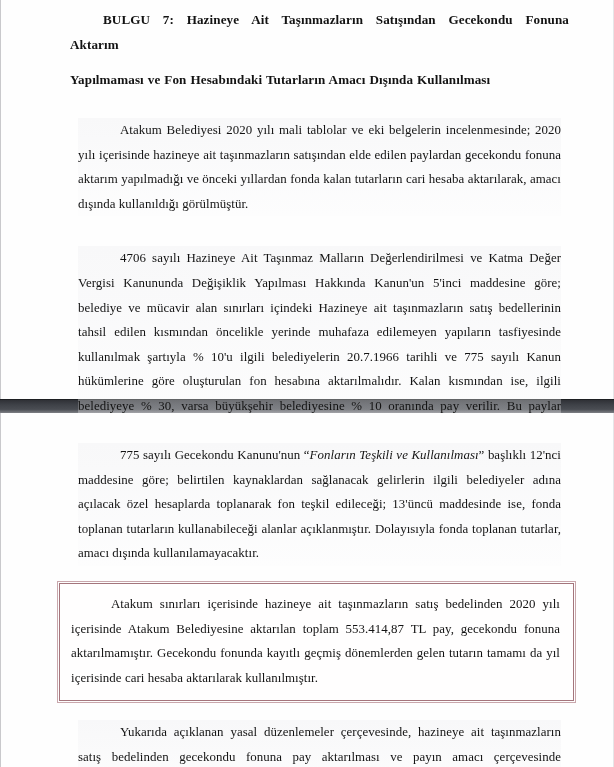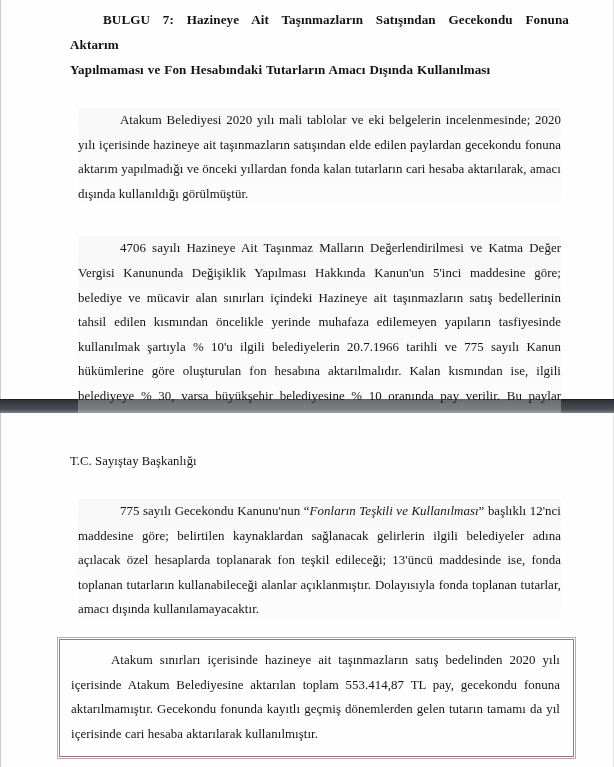--- a/index.html
+++ b/index.html
@@ -63,20 +63,21 @@
     letter-spacing: 0.1px;
   }
   .heading .hd-line-1 {
     display: block;
     text-indent: 33px;
     word-spacing: 2.2px;
   }
   .heading .hd-line-2 {
     display: block;
     word-spacing: 0.6px;
+    margin-top: 10px;
   }
 
   p.para {
     margin: 8px;
     font-size: 12.9px;
     line-height: 24.6px;
     text-align: justify;
     text-indent: 42px;
     letter-spacing: 0.05px;
   }
@@ -121,21 +122,21 @@
     letter-spacing: 0.1px;
   }
 
   
   .boxed {
     border: 1.6px solid #a4757c;
     outline: 1px solid #c9a7ac;
     outline-offset: 1px;
     background: #fffefe;
     padding: 8px 13px 10px 11px;
-    margin: 17px -5px 9px -11px;
+    margin: 17px -5px 1px -11px;
     box-sizing: border-box;
   }
   .boxed p.para {
     text-indent: 40px;
     margin: 0;
   }
 
   em { }
 
   
@@ -168,21 +169,20 @@
         <span class="footer-page">23</span>
       </div>
     </div>
 
   </section>
 
   <div class="page-gap"></div>
 
   <section class="page page-two">
 
-    <div class="org-line">T.C. Sayıştay Başkanlığı</div>
 
     <div class="sp-22"></div>
 
     <p class="para tint">
       <span>775 sayılı Gecekondu Kanunu'nun “</span><em>Fonların Teşkili ve Kullanılması</em><span>” başlıklı 12'nci maddesine göre; belirtilen kaynaklardan sağlanacak gelirlerin ilgili belediyeler adına açılacak özel hesaplarda toplanarak fon teşkil edileceği; 13'üncü maddesinde ise, fonda toplanan tutarların kullanabileceği alanlar açıklanmıştır. Dolayısıyla fonda toplanan tutarlar, amacı dışında kullanılamayacaktır.</span>
     </p>
 
     <div class="boxed">
       <p class="para">Atakum sınırları içerisinde hazineye ait taşınmazların satış bedelinden 2020 yılı içerisinde Atakum Belediyesine aktarılan toplam 553.414,87 TL pay, gecekondu fonuna aktarılmamıştır. Gecekondu fonunda kayıtlı geçmiş dönemlerden gelen tutarın tamamı da yıl içerisinde cari hesaba aktarılarak kullanılmıştır.</p>
     </div>

